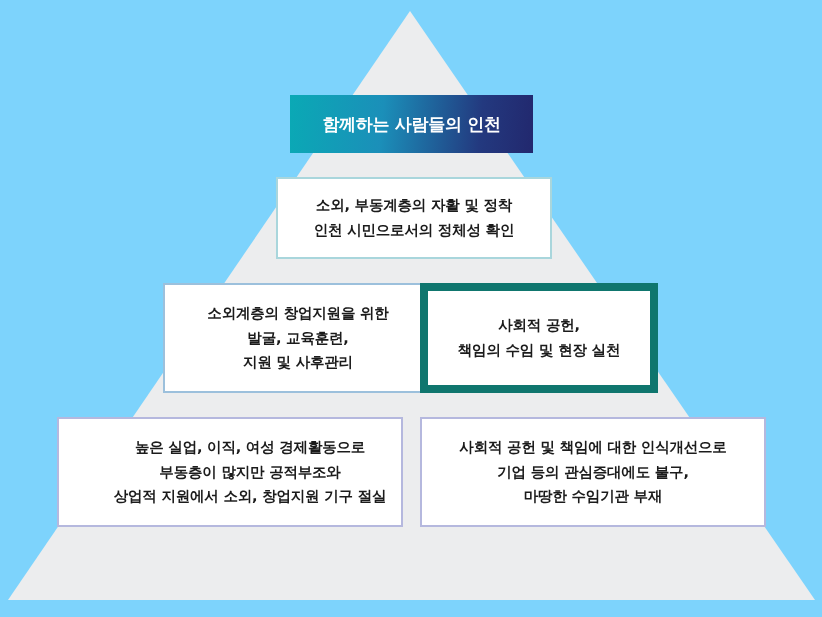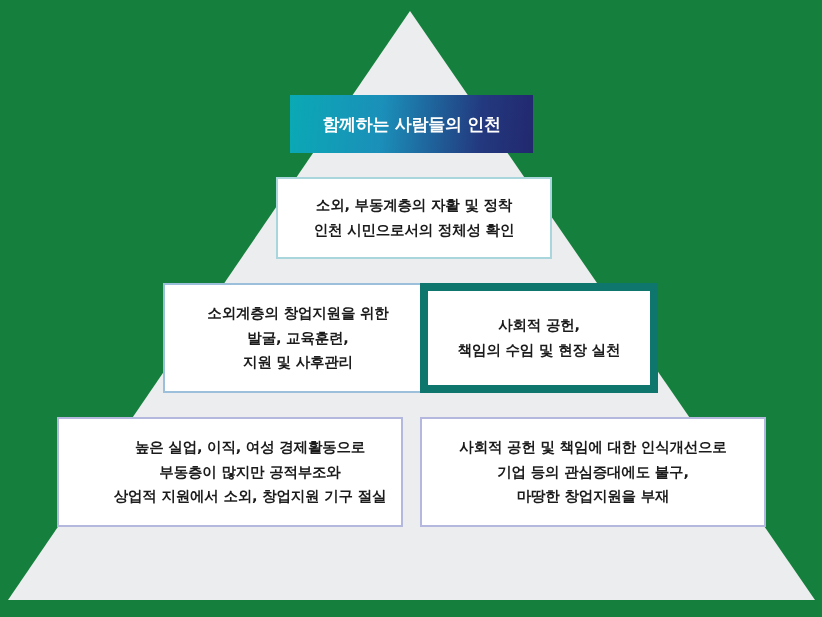--- a/index.html
+++ b/index.html
@@ -8,21 +8,21 @@
     padding: 0;
     background: #ffffff;
   }
   body {
     font-family: "DejaVu Sans", "Liberation Sans", sans-serif;
   }
   #stage {
     position: relative;
     width: 822px;
     height: 617px;
-    background: #15803d;
+    background: #7dd3fc;
     overflow: hidden;
   }
   
   #pyramid-shape {
     position: absolute;
     left: 0;
     top: 0;
     width: 822px;
     height: 617px;
     z-index: 0;
@@ -140,16 +140,16 @@
   </div>
 
   <div id="tier4-left" class="tier-box">
     <span class="box-text">높은 실업, 이직, 여성 경제활동으로
 부동층이 많지만 공적부조와
 상업적 지원에서 소외, 창업지원 기구 절실</span>
   </div>
   <div id="tier4-right" class="tier-box">
     <span class="box-text">사회적 공헌 및 책임에 대한 인식개선으로
 기업 등의 관심증대에도 불구,
-마땅한 창업지원을 부재</span>
+마땅한 수임기관 부재</span>
   </div>
 
 </div>
 
 </body></html>

